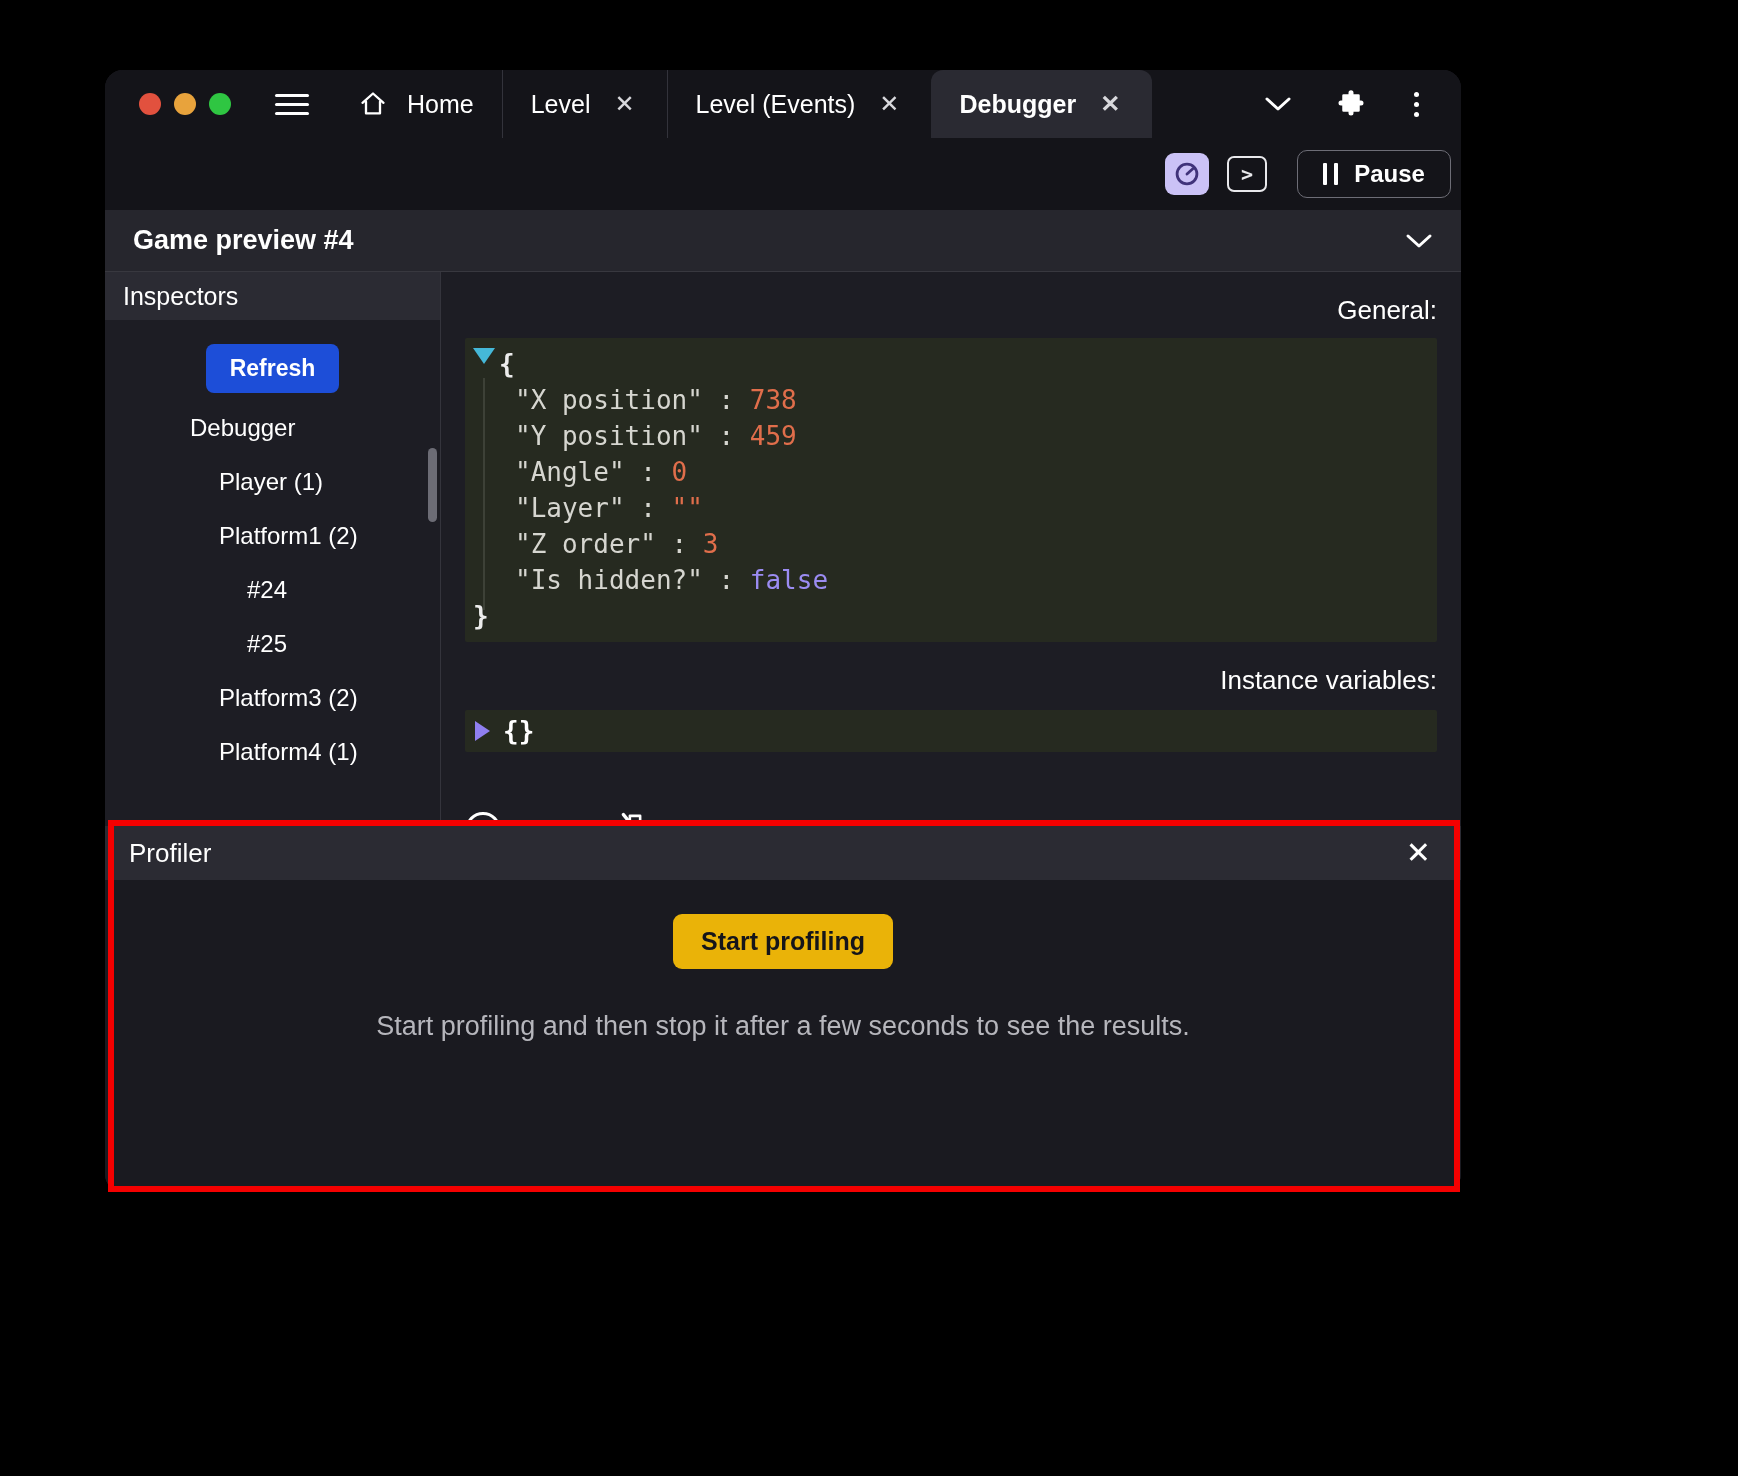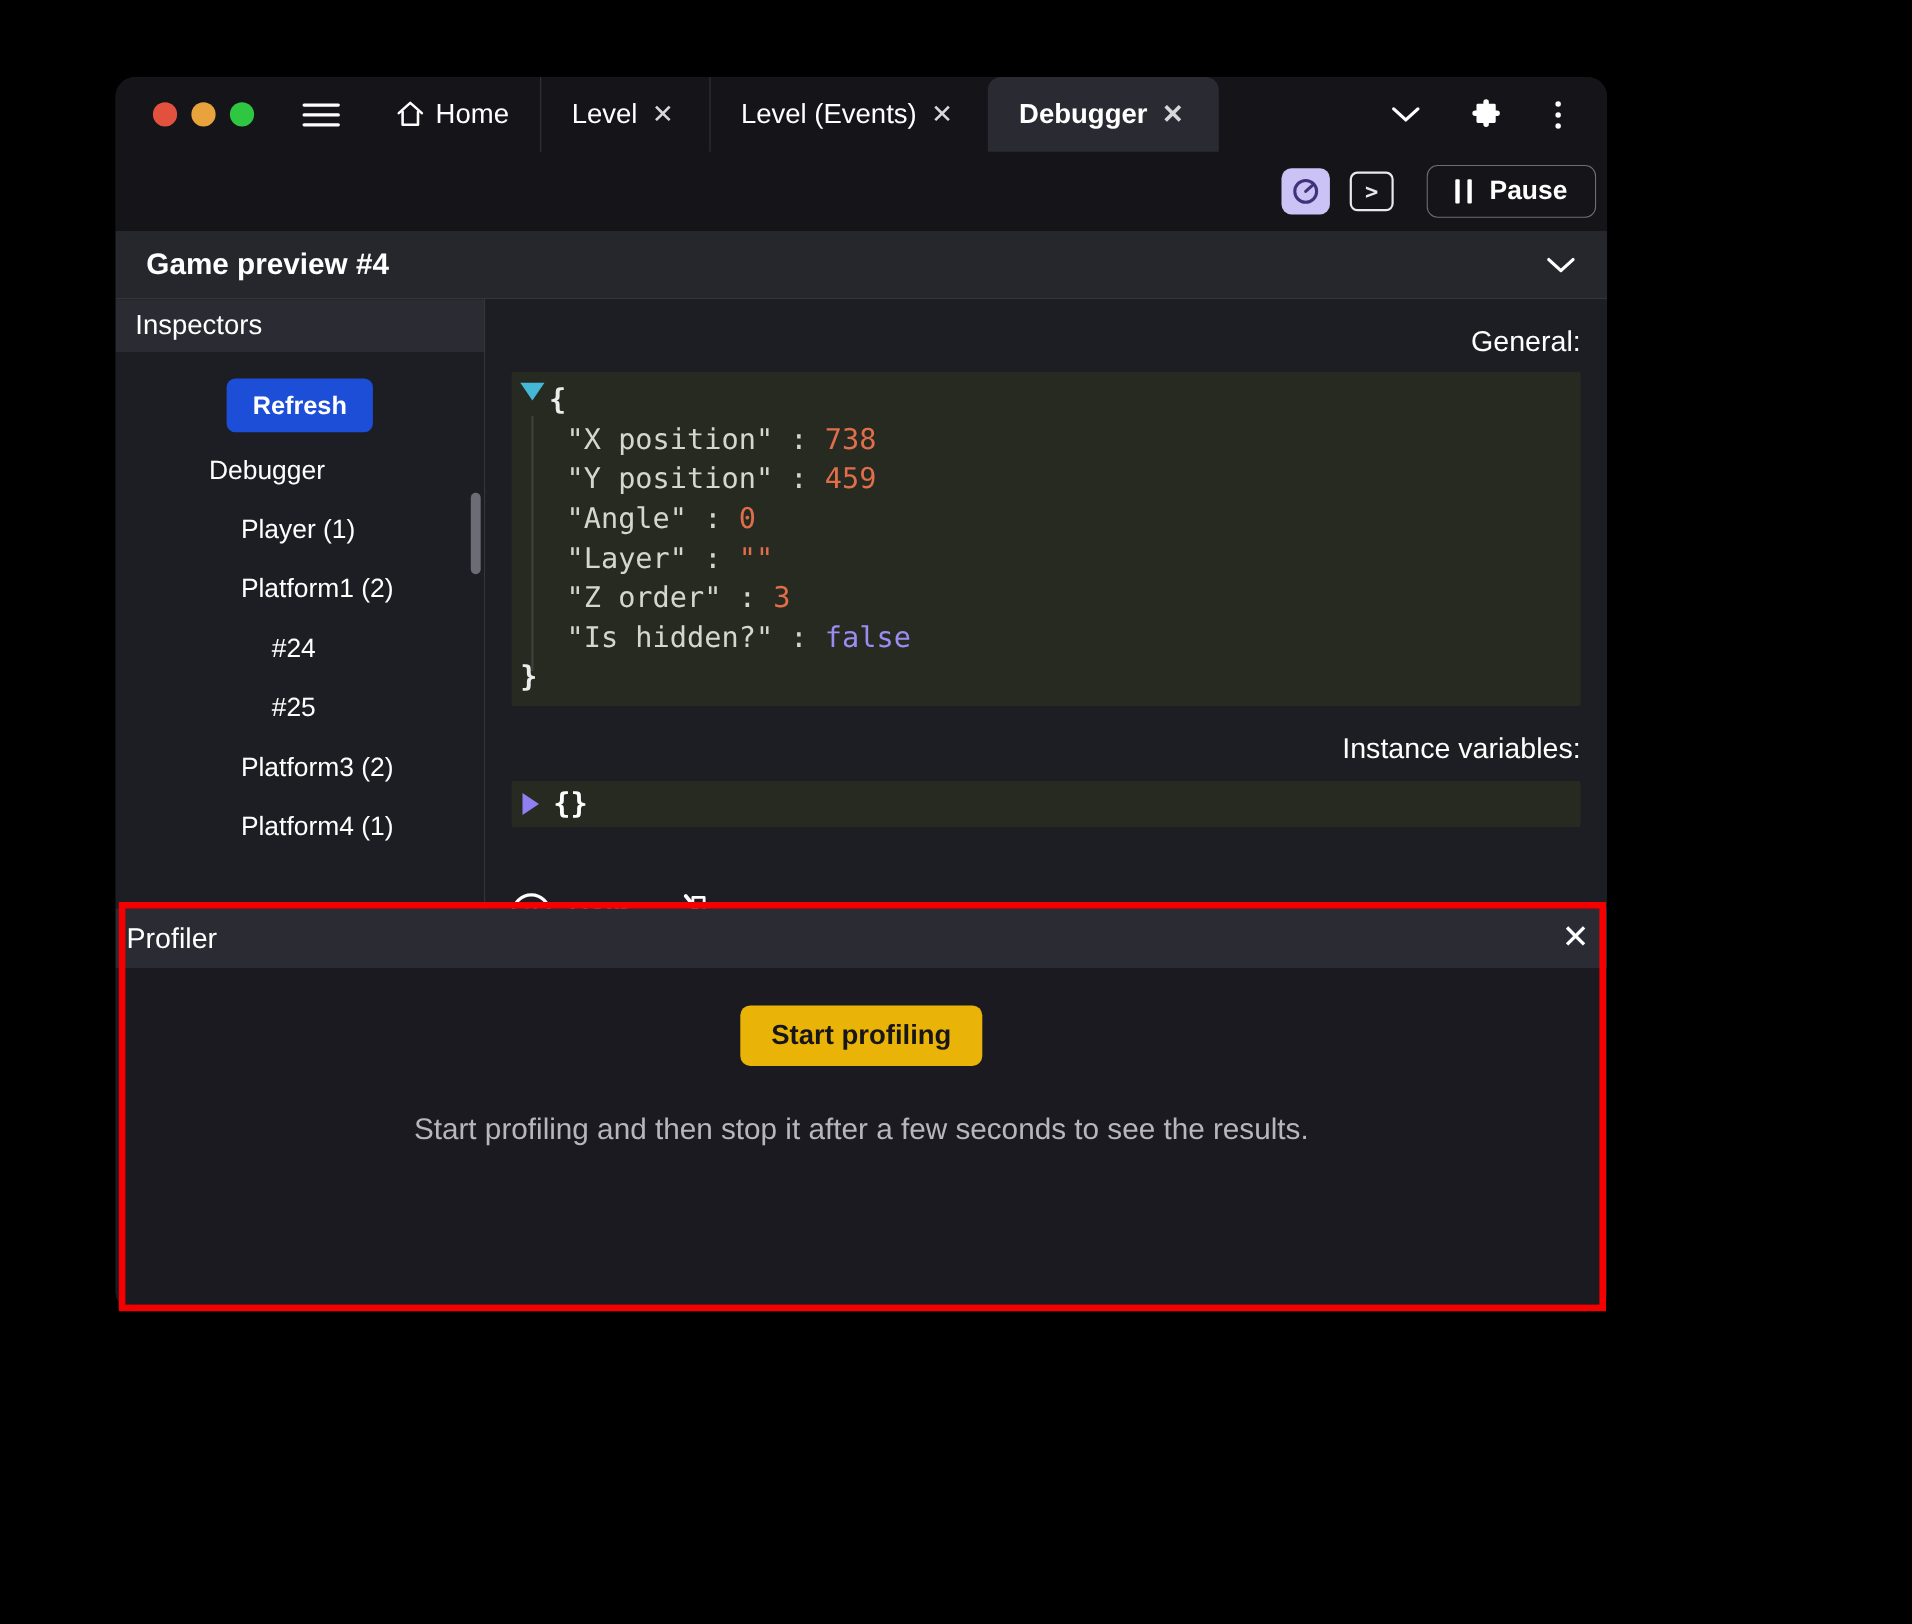--- a/index.html
+++ b/index.html
@@ -18,21 +18,21 @@
   .titlebar { height:68px; background:#141419; display:flex; align-items:stretch; flex-shrink:0; }
   .traffic { display:flex; align-items:center; gap:13px; padding-left:34px; }
   .light { width:22px; height:22px; border-radius:50%; }
   .light.red { background:#e2513e; }
   .light.orange { background:#e8a33c; }
   .light.green { background:#2fc642; }
   .hamburger { width:34px; margin-left:44px; align-self:center; display:flex; flex-direction:column; gap:6px; cursor:pointer; }
   .hamburger span { display:block; height:3px; background:#fff; border-radius:2px; }
   .tabs { display:flex; margin-left:22px; align-items:stretch; }
   .tab {
-    display:flex; align-items:center; gap:9px; padding:0 28px;
+    display:flex; align-items:center; gap:20px; padding:0 28px;
     color:#fff; font-size:25px; cursor:pointer; position:relative;
     border-left:1px solid #33333b;
   }
   .tab:first-child { border-left:none; }
   .tab.active { background:#2a2a32; border-radius:12px 12px 0 0; font-weight:700; border-left:none; }
   .tab .close { font-size:24px; color:#d8d8dc; padding:2px 4px; }
   .home-ico { width:28px; height:28px; }
   .titlebar-right { margin-left:auto; display:flex; align-items:center; gap:44px; padding-right:38px; }
   .chev { width:28px; height:16px; }
   .kebab { display:flex; flex-direction:column; gap:5px; cursor:pointer; padding:4px; }
@@ -76,21 +76,21 @@
   .tree-guide { position:absolute; left:18px; top:40px; bottom:32px; width:2px; background:#3d4137; }
   .ivars-box { margin-top:14px; background:#262a20; border-radius:2px; height:42px; display:flex; align-items:center; padding-left:38px; position:relative; font-family:"DejaVu Sans Mono", monospace; font-size:26px; color:#fff; font-weight:700; }
   .expander-right { position:absolute; left:10px; top:11px; width:0; height:0; border-top:10px solid transparent; border-bottom:10px solid transparent; border-left:15px solid #8f7ff0; cursor:pointer; }
   .help-row { margin-top:60px; display:flex; align-items:center; gap:18px; }
   .help-btn { display:flex; align-items:center; gap:16px; cursor:pointer; }
   .help-circle { width:36px; height:36px; border:3px solid #fff; border-radius:50%; color:#fff; display:flex; align-items:center; justify-content:center; font-size:21px; font-weight:700; }
   .help-label { color:#fff; font-size:26px; font-weight:700; }
   .pin-off { margin-left:28px; cursor:pointer; display:flex; align-items:center; }
   
   .profiler { height:366px; flex-shrink:0; display:flex; flex-direction:column; }
-  .profiler-header { height:54px; background:#2b2b33; display:flex; align-items:center; padding:0 10px; flex-shrink:0;gap:13px; }
+  .profiler-header { height:54px; background:#2b2b33; display:flex; align-items:center; padding:0 24px; flex-shrink:0;gap:13px; }
   .profiler-header .title { color:#fff; font-size:26px; }
   .profiler-close { margin-left:auto; color:#fff; font-size:30px; cursor:pointer; line-height:1; padding:2px 6px; }
   .profiler-body { flex:1; background:#1a1a20; display:flex; flex-direction:column; align-items:center; padding-top:34px; }
   .start-profiling-btn { background:#eab308; color:#15151a; border:none; border-radius:9px; font-weight:700; font-size:25px; padding:13px 28px; cursor:pointer; font-family:inherit; }
   .profiler-hint { margin-top:42px; color:#b6b6bc; font-size:27px; }
   
   .annotation-box { position:absolute; left:108px; top:820px; width:1352px; height:372px; border:6px solid #f40000; pointer-events:none; z-index:20; }
 </style>
 </head>
 <body>

